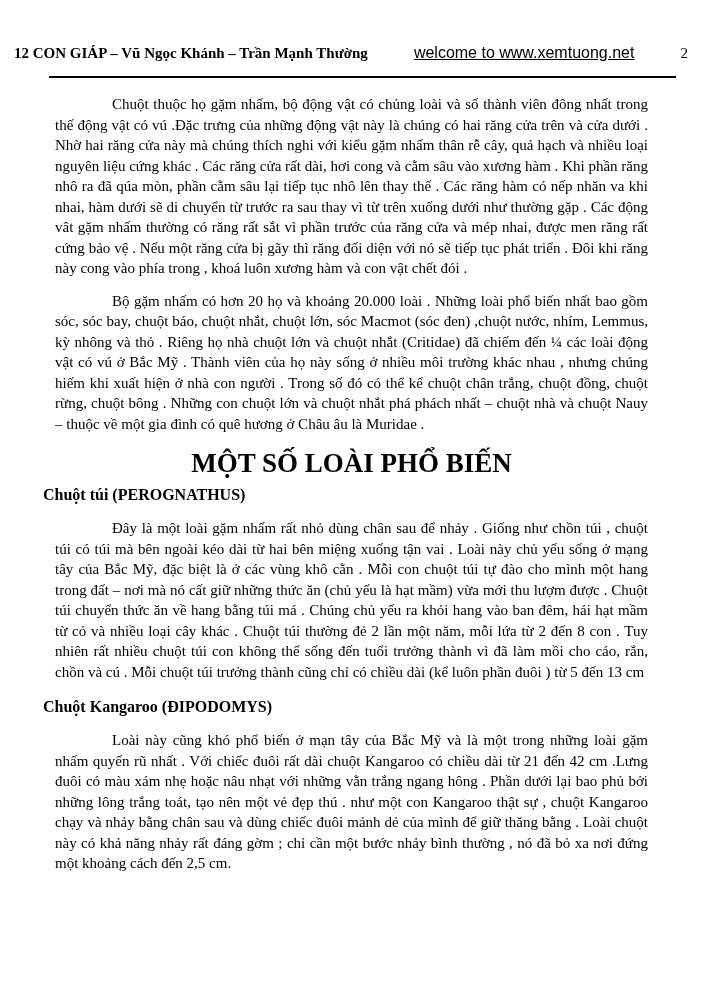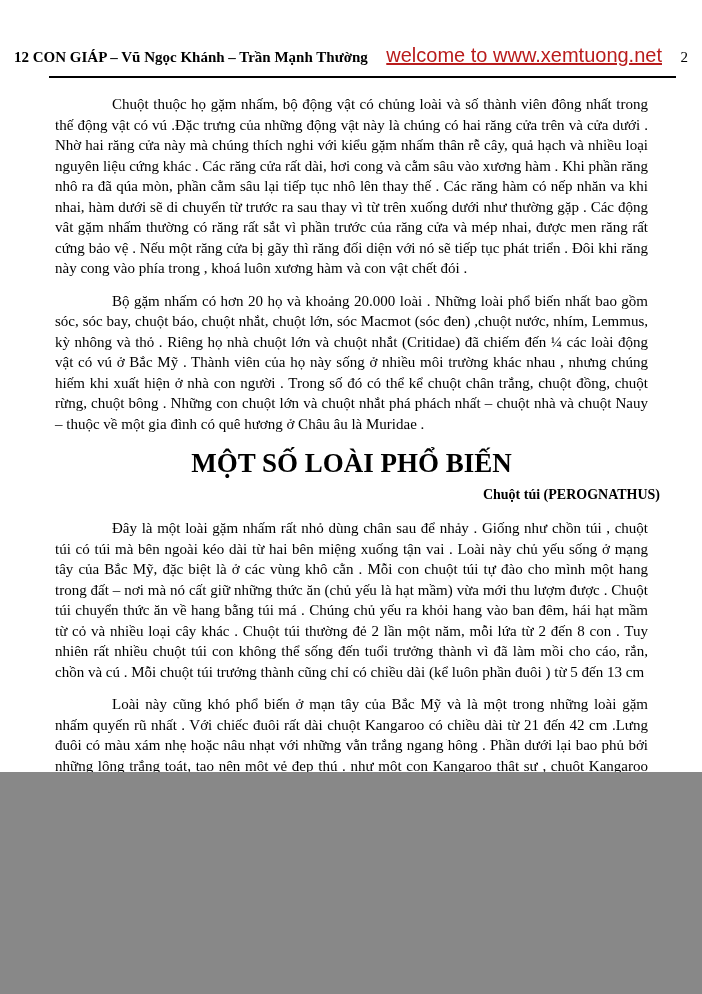--- a/index.html
+++ b/index.html
@@ -1,19 +1,19 @@
 <!DOCTYPE html>
 <html lang="vi"><head>
 <meta charset="utf-8">
 <style>
   html, body { margin: 0; padding: 0; background: #888; }
   .page {
     position: relative;
     width: 702px;
-    height: 772px;
+    height: 994px;
     margin: 0 auto;
     background: #ffffff;
     color: #000000;
     font-family: "Liberation Serif", "DejaVu Serif", serif;
     overflow: hidden;
   }
   .header {
     position: absolute;
     top: 44px;
     left: 14px;
@@ -22,22 +22,22 @@
     justify-content: space-between;
     align-items: baseline;
   }
   .book-title {
     font-weight: bold;
     font-size: 15px;
     white-space: nowrap;
   }
   .site-link {
     font-family: "Liberation Sans", "DejaVu Sans", sans-serif;
-    font-size: 20px;
-    color: #b91c1c;
+    font-size: 16px;
+    color: #000000;
     text-decoration: underline;
     white-space: nowrap;
     cursor: pointer;
   }
   .page-number {
     font-size: 15px;
   }
   .rule {
     position: absolute;
     top: 76px;
@@ -70,24 +70,24 @@
   p.para-first { margin-top: 10px; }
   h2.section-title {
     margin: 6px 0 0 0;
     font-size: 27px;
     line-height: 34px;
     font-weight: bold;
     text-align: center;
   }
   h3.subsection-heading {
     margin: 2px 0 0 0;
-    font-size: 14px;
+    font-size: 16px;
     line-height: 26px;
     font-weight: bold;
-    text-align: right;
+    text-align: left;
   }
   p.subsection-body { margin-top: 10px; }
 </style>
 </head>
 <body>
 
 <div class="page">
 
   <div class="header">
     <span class="book-title">12 CON GIÁP – Vũ Ngọc Khánh – Trần Mạnh Thường</span>
@@ -103,17 +103,18 @@
     <p class="para-first">Chuột thuộc họ gặm nhấm, bộ động vật có chủng loài và số thành viên đông nhất trong thế động vật có vú .Đặc trưng của những động vật này là chúng có hai răng cửa trên và cửa dưới . Nhờ hai răng cửa này mà chúng thích nghi với kiểu gặm nhấm thân rễ cây, quả hạch và nhiều loại nguyên liệu cứng khác . Các răng cửa rất dài, hơi cong và cằm sâu vào xương hàm . Khi phần răng nhô ra đã qúa mòn, phần cằm sâu lại tiếp tục nhô lên thay thế . Các răng hàm có nếp nhăn va khi nhai, hàm dưới sẽ di chuyển từ trước ra sau thay vì từ trên xuống dưới như thường gặp . Các động vât gặm nhấm thường có răng rất sắt vì phần trước của răng cửa và mép nhai, được men răng rất cứng bảo vệ . Nếu một răng cửa bị gãy thì răng đối diện với nó sẽ tiếp tục phát triển . Đôi khi răng này cong vào phía trong , khoá luôn xương hàm và con vật chết đói .</p>
 
     <p>Bộ gặm nhấm có hơn 20 họ và khoảng 20.000 loài . Những loài phổ biến nhất bao gồm sóc, sóc bay, chuột báo, chuột nhắt, chuột lớn, sóc Macmot (sóc đen) ,chuột nước, nhím, Lemmus, kỳ nhông và thỏ . Riêng họ nhà chuột lớn và chuột nhắt (Critidae) đã chiếm đến ¼ các loài động vật có vú ở Bắc Mỹ . Thành viên của họ này sống ở nhiều môi trường khác nhau , nhưng chúng hiếm khi xuất hiện ở nhà con người . Trong số đó có thể kể chuột chân trắng, chuột đồng, chuột rừng, chuột bông . Những con chuột lớn và chuột nhắt phá phách nhất – chuột nhà và chuột Nauy – thuộc về một gia đình có quê hương ở Châu âu là Muridae .</p>
 
     <h2 class="section-title">MỘT SỐ LOÀI PHỔ BIẾN</h2>
 
     <h3 class="subsection-heading">Chuột túi (PEROGNATHUS)</h3>
 
     <p class="subsection-body">Đây là một loài gặm nhấm rất nhỏ dùng chân sau để nhảy . Giống như chồn túi , chuột túi có túi mà bên ngoài kéo dài từ hai bên miệng xuống tận vai . Loài này chủ yếu sống ở mạng tây của Bắc Mỹ, đặc biệt là ở các vùng khô cằn . Mỗi con chuột túi tự đào cho mình một hang trong đất – nơi mà nó cất giữ những thức ăn (chủ yếu là hạt mầm) vừa mới thu lượm được . Chuột túi chuyển thức ăn về hang bằng túi má . Chúng chủ yếu ra khỏi hang vào ban đêm, hái hạt mầm từ cỏ và nhiều loại cây khác . Chuột túi thường đẻ 2 lần một năm, mỗi lứa từ 2 đến 8 con . Tuy nhiên rất nhiều chuột túi con không thể sống đến tuổi trưởng thành vì đã làm mồi cho cáo, rắn, chồn và cú . Mỗi chuột túi trưởng thành cũng chỉ có chiều dài (kể luôn phần đuôi ) từ 5 đến 13 cm</p>
 
+    <h3 class="subsection-heading">Chuột Kangaroo (ĐIPODOMYS)</h3>
 
     <p class="subsection-body">Loài này cũng khó phổ biến ở mạn tây của Bắc Mỹ và là một trong những loài gặm nhấm quyến rũ nhất . Với chiếc đuôi rất dài chuột Kangaroo có chiều dài từ 21 đến 42 cm .Lưng đuôi có màu xám nhẹ hoặc nâu nhạt với những vằn trắng ngang hông . Phần dưới lại bao phủ bởi những lông trắng toát, tạo nên một vẻ đẹp thú . như một con Kangaroo thật sự , chuột Kangaroo chạy và nhảy bằng chân sau và dùng chiếc đuôi mảnh dẻ của mình để giữ thăng bằng . Loài chuột này có khả năng nhảy rất đáng gờm ; chỉ cần một bước nhảy bình thường , nó đã bỏ xa nơi đứng một khoảng cách đến 2,5 cm.</p>
 
   </div>
 </div>
 
 </body></html>

